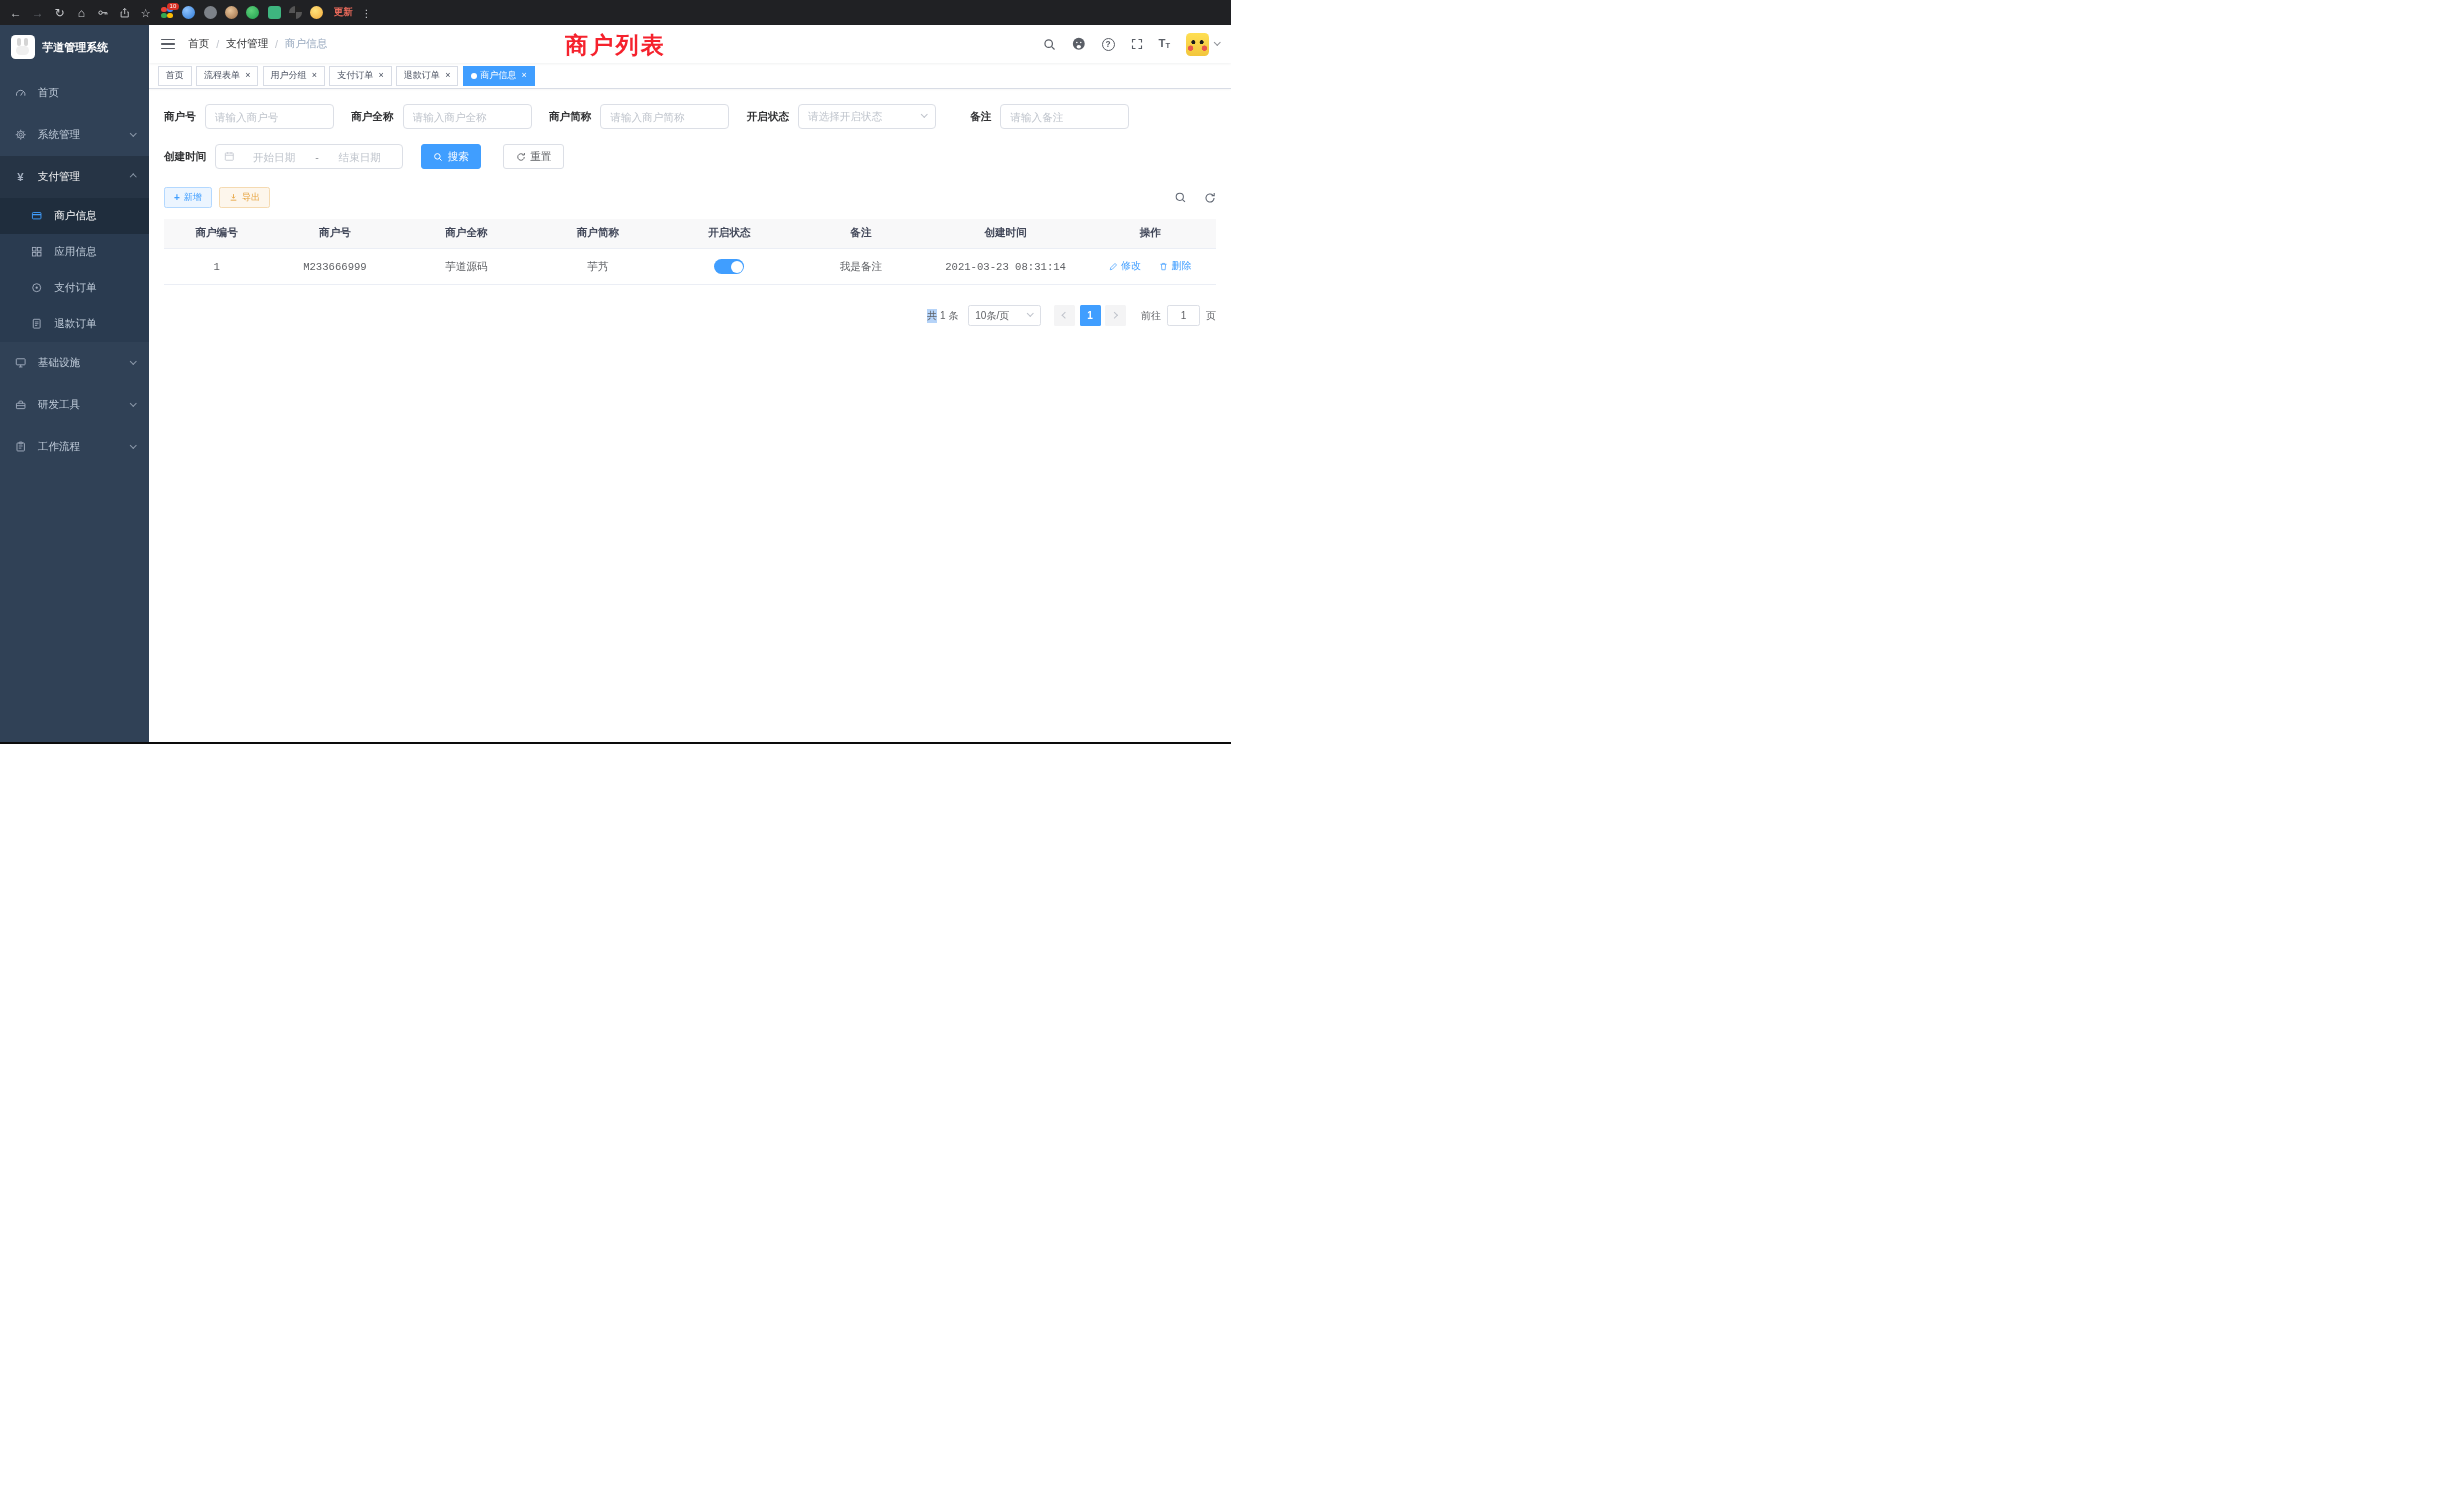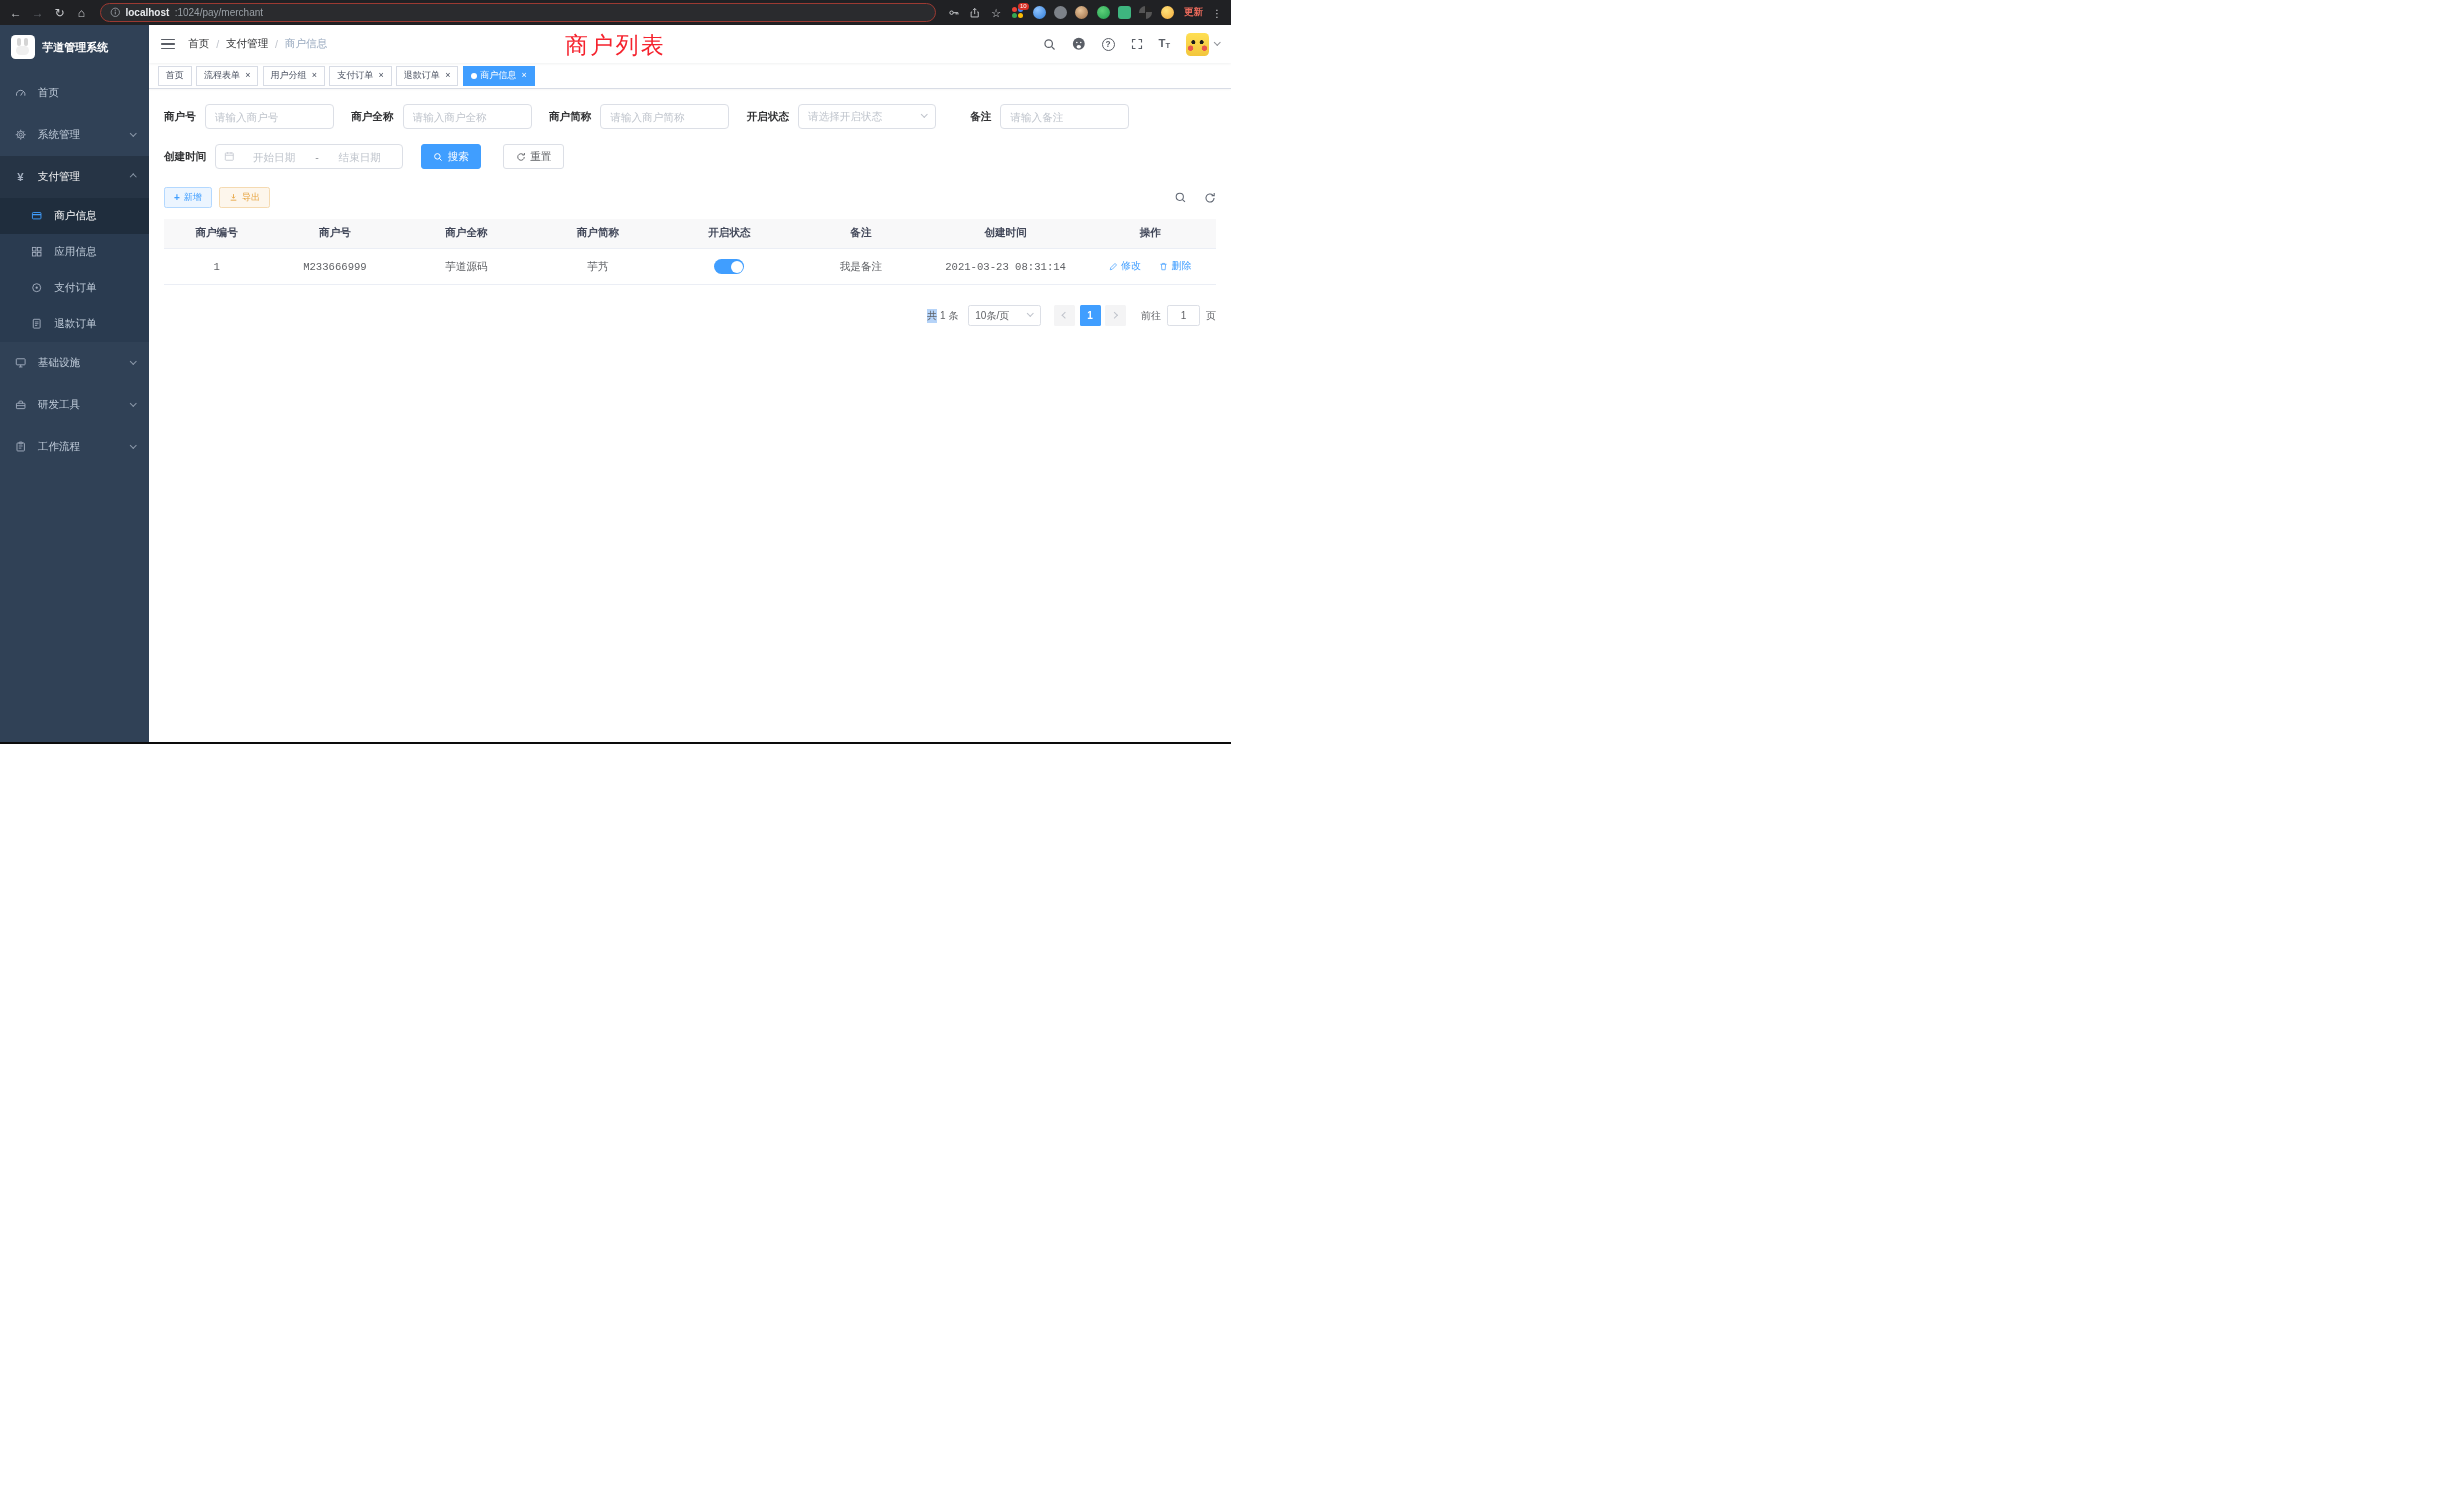--- a/index.html
+++ b/index.html
@@ -70,21 +70,21 @@
   .pika { width:23px; height:23px; border-radius:4.5px;
           background:
             radial-gradient(circle at 32% 40%, #1b1b1b 1.7px, transparent 2.3px),
             radial-gradient(circle at 68% 40%, #1b1b1b 1.7px, transparent 2.3px),
             radial-gradient(circle at 20% 66%, #e8574b 2.4px, transparent 3px),
             radial-gradient(circle at 80% 66%, #e8574b 2.4px, transparent 3px),
             linear-gradient(180deg,#ffdf53,#f2c63c); }
   .av-caret { width:4.5px; height:4.5px; border-right:1.1px solid #909399; border-bottom:1.1px solid #909399; transform:rotate(45deg) translate(-1.5px,-1.5px); }
 
   .annotation { position:absolute; top:30px; left:50%; transform:translateX(-50%); font-size:23px; letter-spacing:2.3px;
-                color:#f5222d; font-weight:400; z-index:9; pointer-events:none; white-space:nowrap; }
+                color:#f5222d; font-weight:700; z-index:9; pointer-events:none; white-space:nowrap; }
 
   
   .tags-bar { height:26px; display:flex; align-items:center; gap:4.5px; padding:0 9px; background:#fff;
               border-bottom:0.8px solid #d8dce5; box-shadow:0 0.8px 2.3px rgba(0,0,0,.05); position:relative; z-index:2; }
   .tag { height:20px; display:inline-flex; align-items:center; gap:3.8px; padding:0 6.8px; border:0.8px solid #d8dce5;
          background:#fff; color:#495060; font-size:9px; cursor:pointer; white-space:nowrap; }
   .tag .x { font-size:9px; line-height:1; color:inherit; cursor:pointer; margin-left:1.5px; }
   .tag.active { background:#409EFF; border-color:#409EFF; color:#fff; }
   .tag .dot { width:6px; height:6px; border-radius:50%; background:#fff; display:inline-block; }
 
@@ -154,31 +154,20 @@
 </style>
 </head>
 <body>
 
 <div class="browser-bar">
   <span class="nav-ic">←</span>
   <span class="nav-ic dim">→</span>
   <span class="nav-ic">↻</span>
   <span class="nav-ic">⌂</span>
 
-  <div class="omnibox">
-    <span class="omni-info">
-      <svg viewBox="0 0 16 16" width="10.6" height="10.6">
-          <circle cx="8" cy="8" r="6.3" fill="none" stroke="currentColor" stroke-width="1.3"></circle>
-          <line x1="8" y1="7" x2="8" y2="11.2" stroke="currentColor" stroke-width="1.4"></line>
-          <circle cx="8" cy="4.8" r="0.9" fill="currentColor"></circle>
-        </svg>
-    </span>
-    <span class="omni-host">localhost</span>
-      <span class="omni-path">:1024/pay/merchant</span>
-  </div>
 
   <div class="chrome-right">
     <span class="cr-ic">
       <svg viewBox="0 0 16 16" width="11.4" height="11.4">
           <circle cx="5" cy="8" r="2.4" fill="none" stroke="currentColor" stroke-width="1.4"></circle>
           <line x1="7.4" y1="8" x2="14" y2="8" stroke="currentColor" stroke-width="1.4"></line>
           <line x1="11.5" y1="8" x2="11.5" y2="10.6" stroke="currentColor" stroke-width="1.4"></line>
           <line x1="14" y1="8" x2="14" y2="10.6" stroke="currentColor" stroke-width="1.4"></line>
         </svg>
     </span>

